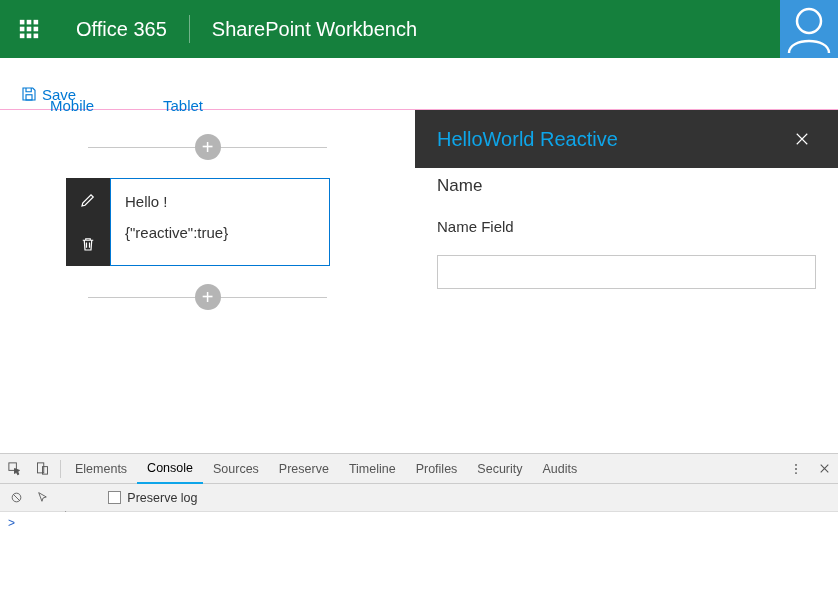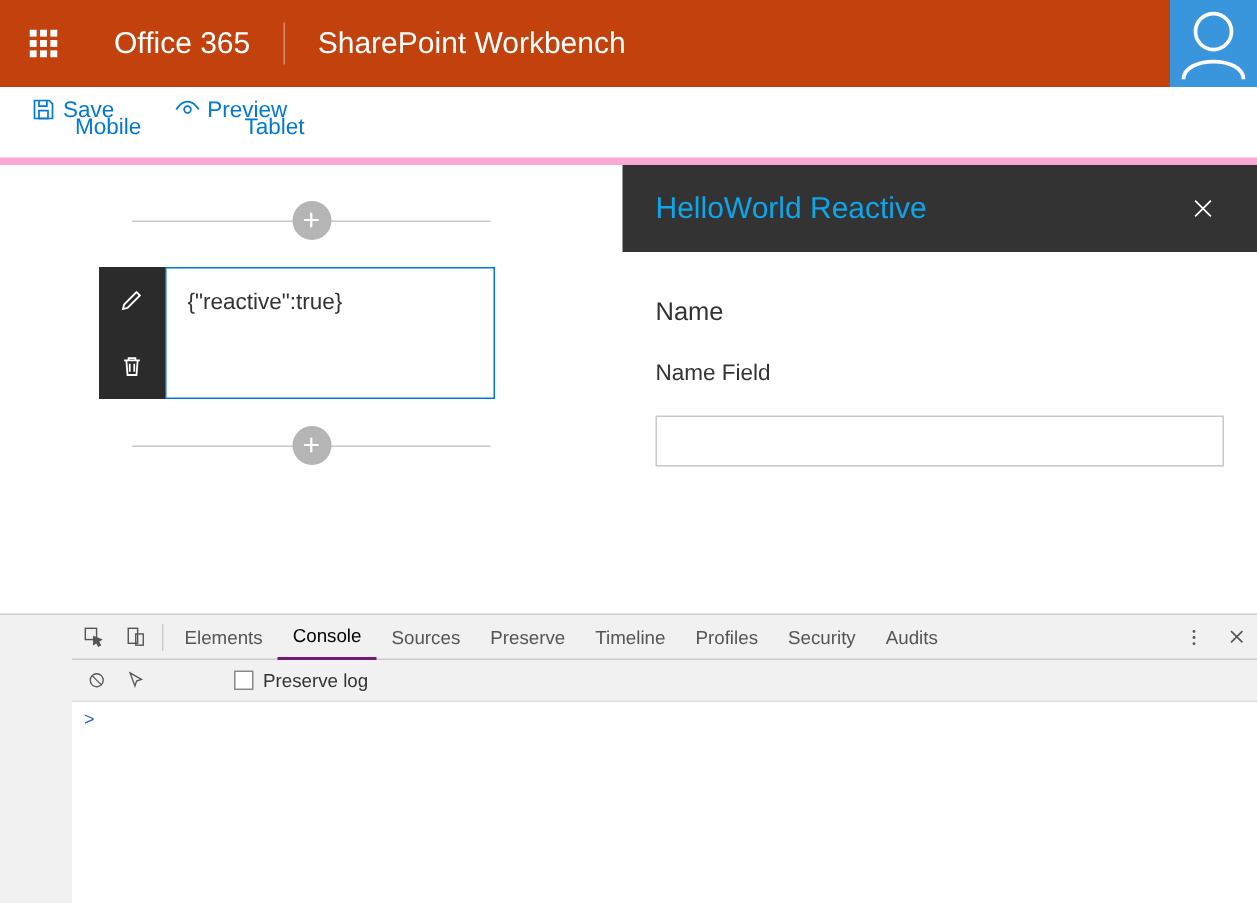--- a/index.html
+++ b/index.html
@@ -1,64 +1,64 @@
 <!DOCTYPE html>
 <html><head>
 <meta charset="utf-8">
 <style>
 * { margin: 0; padding: 0; box-sizing: border-box; font-family: "Segoe UI", Arial, sans-serif; }
 body { width: 838px; height: 602px; overflow: hidden; background: #fff; display: flex; flex-direction: column; }
 
 
-.suite-bar { height: 58px; background: #c2410c; display: flex; align-items: center; color: #fff; }
+.suite-bar { height: 58px; background: #15803d; display: flex; align-items: center; color: #fff; }
 .waffle { width: 58px; height: 58px; display: flex; align-items: center; justify-content: center; cursor: pointer; }
 .waffle svg { width: 22px; height: 22px; }
 .suite-brand { font-size: 20px; margin-left: 18px; font-weight: 400; }
 .suite-sep { width: 1px; height: 28px; background: rgba(255,255,255,0.4); margin: 0 22px; }
 .suite-app { font-size: 20px; font-weight: 300; }
 .suite-spacer { flex: 1; }
 .suite-avatar { width: 58px; height: 58px; background: #3a96dc; display: flex; align-items: center; justify-content: center; }
 .suite-avatar svg { width: 48px; height: 48px; }
 
 
-.tool-row { height: 52px; display: flex; align-items: flex-start; border-bottom: 5px solid #f9a8d4; position: relative; }
+.tool-row { height: 52px; display: flex; align-items: flex-end; border-bottom: 1px solid #f9a8d4; position: relative; }
 .tool-left { display: flex; align-items: center; padding-left: 12px; gap: 4px; position: relative; }
 .tool-item { display: flex; align-items: center; color: #0078d4; font-size: 15px; padding: 6px 8px; cursor: pointer; }
 .tool-item svg { width: 18px; height: 18px; margin-right: 4px; }
 .tool-overlay { position: absolute; left: 36px; color: #0078d4; font-size: 15px; top: 18px; pointer-events: none; }
 
 
 .main { flex: 1; display: flex; min-height: 0; }
 .canvas-area { width: 415px; padding: 24px 18px; }
 .prop-pane { flex: 1; display: flex; flex-direction: column; }
 .prop-header { height: 58px; background: #333; color: #0ea5e9; display: flex; align-items: center; justify-content: space-between; padding: 0 22px; }
 .prop-title { font-size: 20px; font-weight: 300; }
 .prop-close { cursor: pointer; width: 28px; height: 28px; display: flex; align-items: center; justify-content: center; }
-.prop-body { padding: 30px 22px; }
+.prop-body { padding: 8px 22px; }
 .prop-section-label { font-size: 17px; color: #333; margin-bottom: 22px; font-weight: 400; }
 .prop-field-label { font-size: 15px; color: #333; margin-bottom: 20px; }
 .prop-input { width: 100%; height: 34px; border: 1px solid #c8c8c8; padding: 4px 8px; font-size: 14px; }
 
 
 .add-row { display: flex; align-items: center; justify-content: center; position: relative; height: 26px; }
 .add-line { position: absolute; height: 1px; border-top: 1px solid #c8c8c8; left: 70px; right: 70px; }
 .add-btn { z-index: 1; width: 26px; height: 26px; border-radius: 50%; background: #b5b5b5; display: flex; align-items: center; justify-content: center; color: #fff; cursor: pointer; font-size: 20px; line-height: 1; }
 .wp-row { display: flex; margin: 18px 0 18px 48px; }
 .wp-tools { width: 44px; background: #2b2b2b; display: flex; flex-direction: column; }
 .wp-tools .t { height: 44px; display: flex; align-items: center; justify-content: center; cursor: pointer; }
 .wp-tools svg { width: 18px; height: 18px; stroke: #fff; fill: none; }
 .wp-box { border: 1px solid #0078d4; padding: 14px 14px 16px; width: 220px; font-family: Consolas, monospace; font-size: 15px; color: #333; }
 .wp-box .l1 { margin-bottom: 14px; }
 
 
-.devtools { border-top: 1px solid #ccc; font-size: 13px; color: #333; background: #f1f1f1; flex-shrink: 0; height: 193px; display: flex; flex-direction: column; padding-left: 48px; }
+.devtools { border-top: 1px solid #ccc; font-size: 13px; color: #333; background: #f1f1f1; flex-shrink: 0; height: 149px; display: flex; flex-direction: column; }
 .dt-tabs { height: 30px; display: flex; align-items: center; border-bottom: 1px solid #ccc; background: #f1f1f1; }
 .dt-iconbtn { width: 28px; height: 28px; display: flex; align-items: center; justify-content: center; cursor: pointer; color: #555; }
 .dt-tab { padding: 0 10px; height: 30px; display: flex; align-items: center; color: #555; cursor: pointer; font-size: 12.5px; }
-.dt-tab.active { color: #000; border-bottom: 2px solid #701a75; height: 30px; }
+.dt-tab.active { color: #000; border-bottom: 2px solid #0ea5e9; height: 30px; }
 .dt-spacer { flex: 1; }
 .dt-row2 { height: 28px; display: flex; align-items: center; gap: 6px; padding: 0 6px; background: #f1f1f1; border-bottom: 1px solid #ddd; font-size: 12.5px; }
 .dt-select { display: flex; align-items: center; gap: 6px; color: #333; padding: 2px 6px; cursor: pointer; margin-top: 36px; }
 .dt-check { width: 13px; height: 13px; border: 1px solid #888; background: #fff; }
 .dt-console { flex: 1; background: #fff; padding: 4px 8px; color: #2965c8; font-family: Menlo, Consolas, monospace; font-size: 12px; }
 </style>
 </head>
 <body>
 
 <div class="suite-bar">
@@ -89,27 +89,20 @@
 
 <div class="tool-row">
   <div class="tool-left">
     <div class="tool-item">
       <svg viewBox="0 0 24 24" fill="none" stroke="#0078d4" stroke-width="1.5">
         <path d="M4 4h13l3 3v13H4z"></path>
           <path d="M8 4v5h7V4"></path>
           <rect x="8" y="13" width="8" height="7"></rect>
       </svg>
       <span>Save</span>
-    </div>
-    <div class="tool-item" style="margin-left:20px">
-      <svg viewBox="0 0 24 24" fill="none" stroke="#0078d4" stroke-width="1.5">
-        <path d="M2 12s4-7 10-7 10 7 10 7"></path>
-          <circle cx="12" cy="12" r="3"></circle>
-      </svg>
-      <span>Preview</span>
     </div>
 
     <div class="tool-overlay" style="left:50px">Mobile</div>
     <div class="tool-overlay" style="left:163px">Tablet</div>
   </div>
 </div>
 
 <div class="main">
 
   <div class="canvas-area">
@@ -125,20 +118,21 @@
               <path d="M4 20l1-4 11-11 3 3-11 11-4 1z"></path>
             </svg>
         </div>
         <div class="t">
           <svg viewBox="0 0 24 24" stroke-width="1.6">
               <path d="M5 7h14M9 7V5h6v2M7 7l1 13h8l1-13M10 10v7M14 10v7"></path>
             </svg>
         </div>
       </div>
       <div class="wp-box">
+        <div class="l1">Hello !</div>
         <div>{"reactive":true}</div>
       </div>
     </div>
 
     <div class="add-row">
       <div class="add-line"></div>
       <div class="add-btn">+</div>
     </div>
   </div>
 

